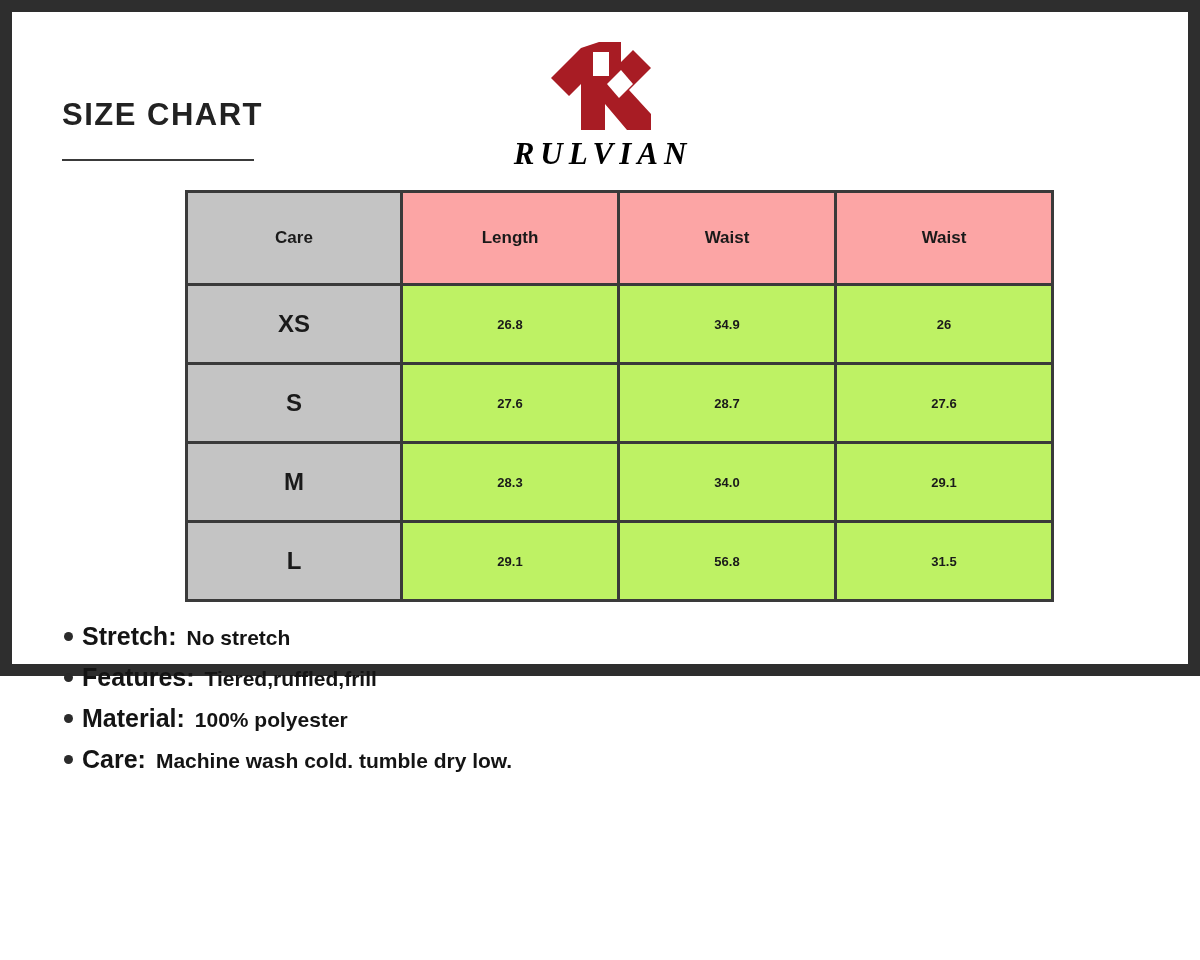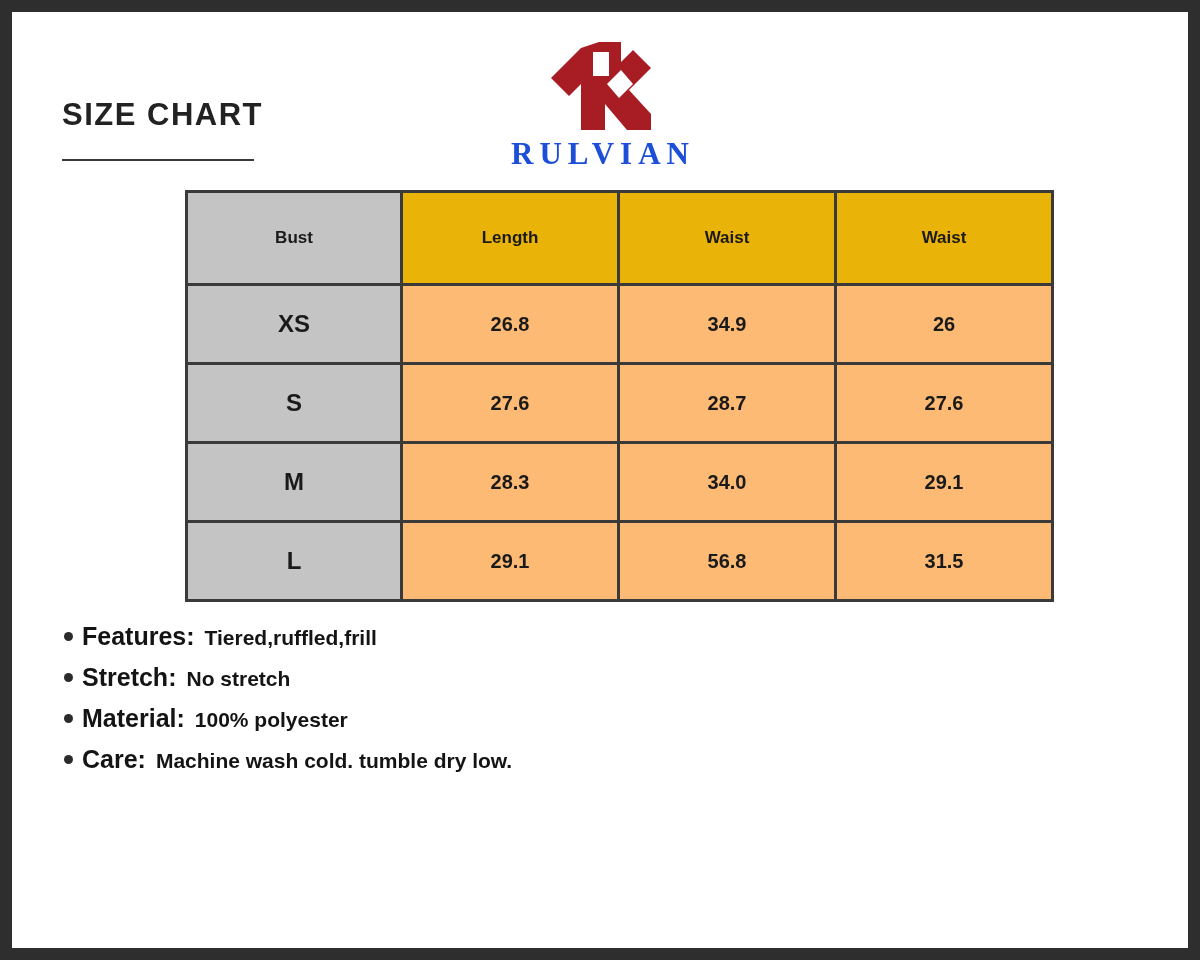--- a/index.html
+++ b/index.html
@@ -10,21 +10,21 @@
   body {
     width: 1200px;
     height: 960px;
     font-family: "Liberation Sans", sans-serif;
     color: #1e1e1e;
     overflow: hidden;
   }
   .page {
     position: relative;
     width: 1200px;
-    height: 960px;
+    height: 676px;
     box-sizing: border-box;
     border: 12px solid #2e2e2e;
     background: #ffffff;
   }
   .inner {
     position: relative;
     width: 100%;
     height: 100%;
     box-sizing: border-box;
   }
@@ -63,49 +63,50 @@
     width: 106px;
     height: 92px;
     display: block;
   }
   .brand-name {
     margin-top: 4px;
     font-family: "Liberation Serif", serif;
     font-weight: bold;
     font-size: 31px;
     letter-spacing: 6px;
-    color: #1d4ed8;
+    color: #000000;
     text-indent: 6px;
+    font-style: italic;
   }
 
   
   .table-wrap {
     position: absolute;
     left: 173px;
     top: 178px;
     width: 856px;
   }
   table.size-table {
     border-collapse: separate;
     border-spacing: 3px;
     width: 100%;
     background: #3a3a3a;
     table-layout: fixed;
   }
   table.size-table td {
-    background: #fdba74;
+    background: #bef264;
     text-align: center;
     font-weight: bold;
     color: #1a1a1a;
-    font-size: 20px;
+    font-size: 13px;
     height: 74px;
     vertical-align: middle;
   }
   table.size-table thead td {
-    background: #eab308;
+    background: #fca5a5;
     height: 88px;
     font-size: 17px;
   }
   table.size-table td.size-col {
     background: #c4c4c4;
     font-size: 24px;
   }
   table.size-table thead td.size-col {
     font-size: 17px;
   }
@@ -170,21 +171,21 @@
     <div class="table-wrap">
       <table class="size-table">
         <colgroup>
           <col class="c-size">
           <col class="c-rest">
           <col class="c-rest">
           <col class="c-rest">
         </colgroup>
         <thead>
           <tr>
-            <td class="size-col">Bust</td>
+            <td class="size-col">Care</td>
             <td>Length</td>
             <td>Waist</td>
             <td>Waist</td>
           </tr>
         </thead>
         <tbody>
           <tr>
             <td class="size-col">XS</td>
             <td>26.8</td>
             <td>34.9</td>
@@ -208,30 +209,30 @@
             <td>56.8</td>
             <td>31.5</td>
           </tr>
         </tbody>
       </table>
     </div>
 
     <div class="notes">
       <div class="note-row">
         <span class="bullet"></span>
+        <span class="note-label">Stretch:</span>
+        <span class="note-value">No stretch</span>
+      </div>
+      <div class="note-row">
+        <span class="bullet"></span>
         <span class="note-label">Features:</span>
         <span class="note-value">Tiered,ruffled,frill</span>
       </div>
       <div class="note-row">
         <span class="bullet"></span>
-        <span class="note-label">Stretch:</span>
-        <span class="note-value">No stretch</span>
-      </div>
-      <div class="note-row">
-        <span class="bullet"></span>
         <span class="note-label">Material:</span>
         <span class="note-value">100% polyester</span>
       </div>
       <div class="note-row">
         <span class="bullet"></span>
         <span class="note-label">Care:</span>
         <span class="note-value">Machine wash cold. tumble dry low.</span>
       </div>
     </div>
 

